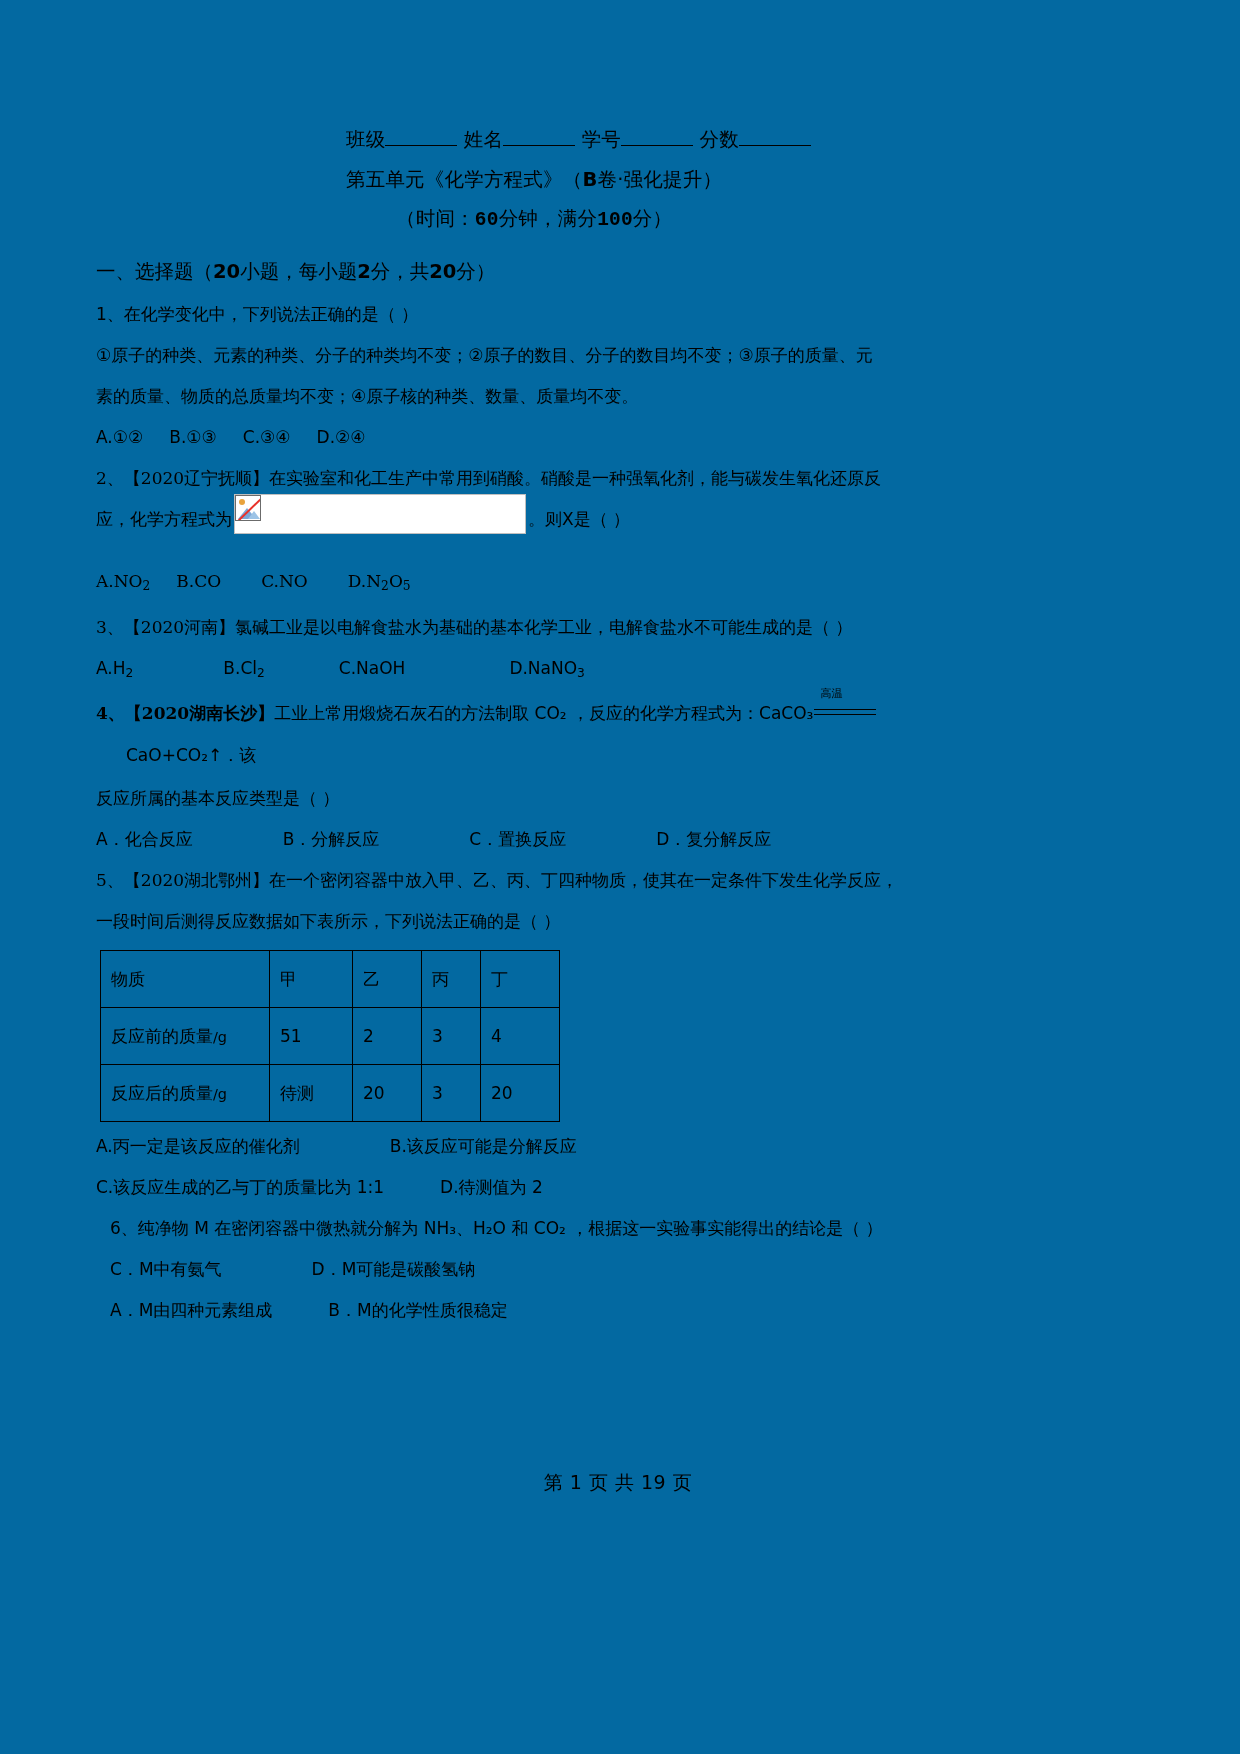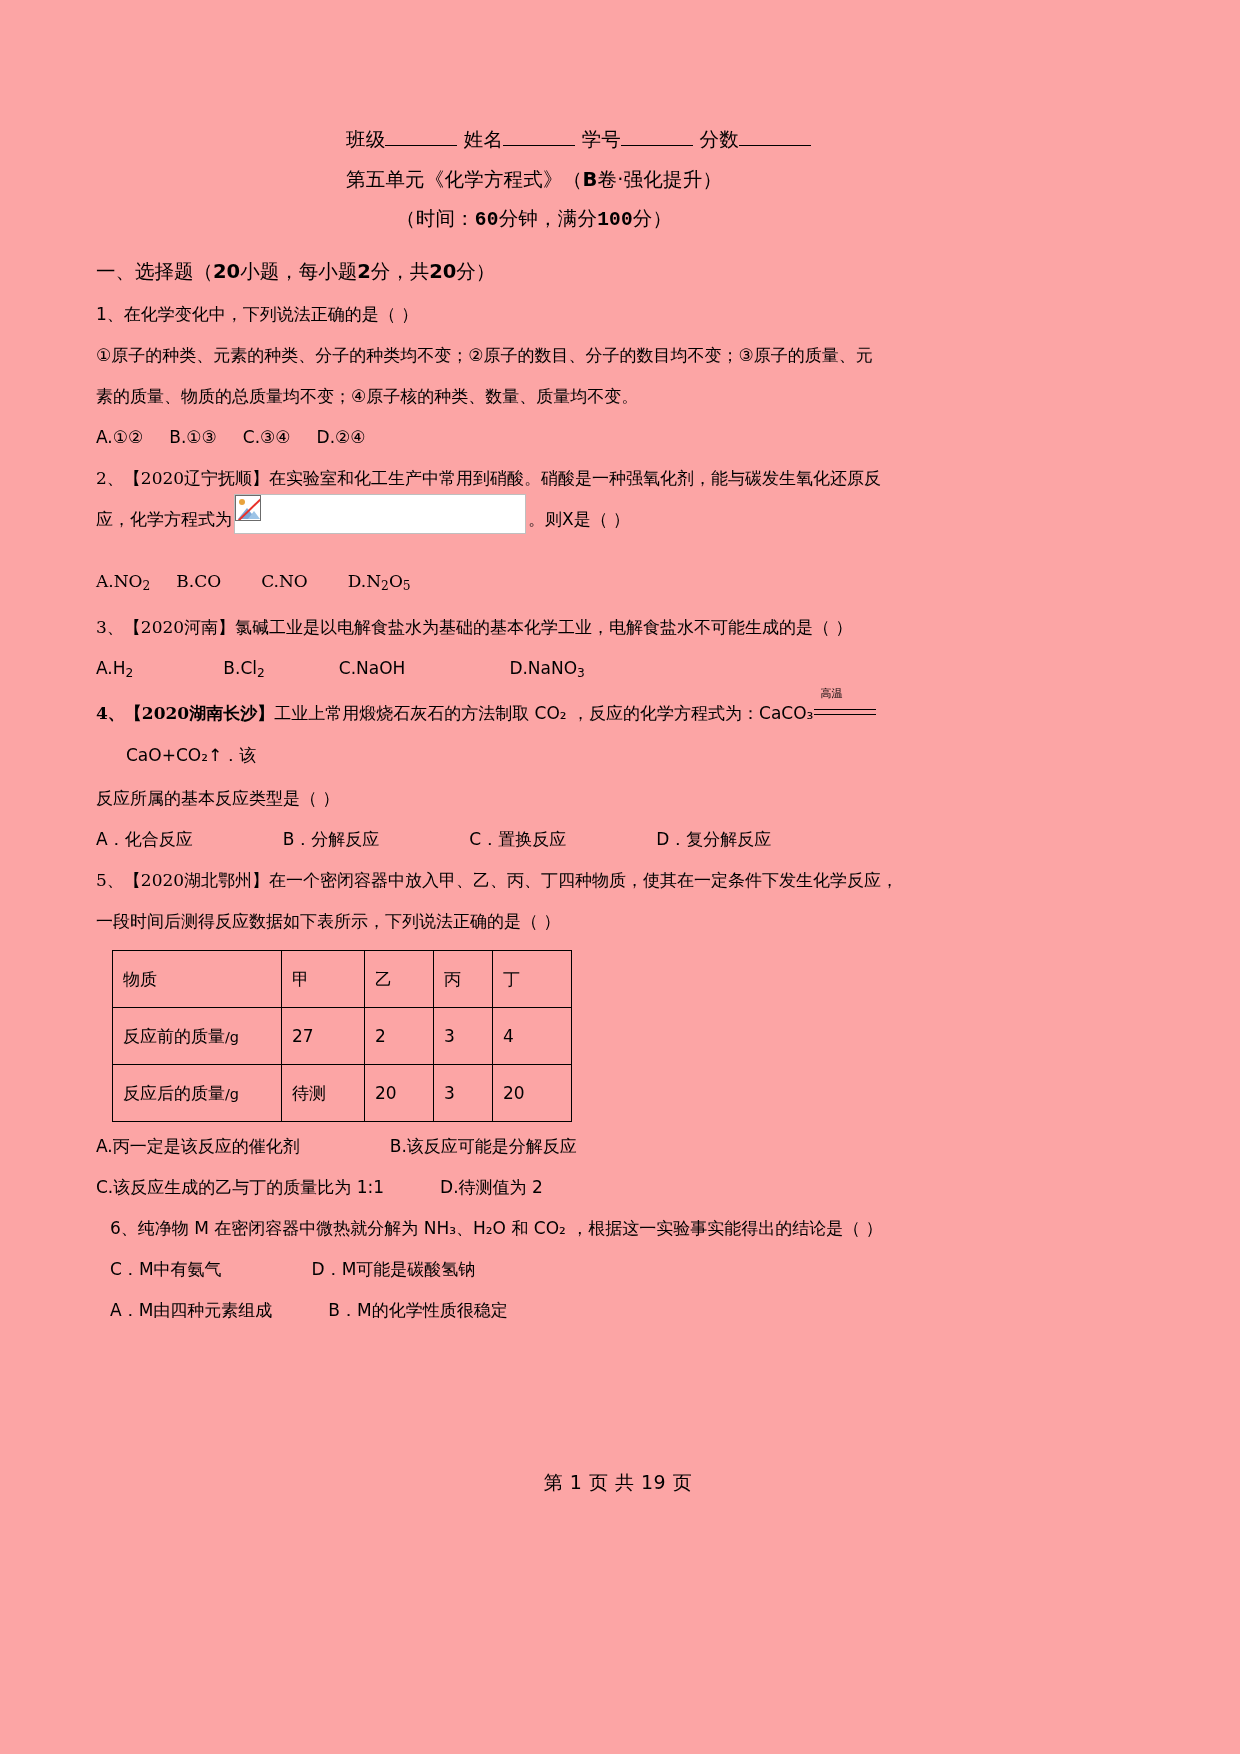--- a/index.html
+++ b/index.html
@@ -8,21 +8,21 @@
     background: #ffffff;
   }
   body {
     font-family: "DejaVu Sans", "Liberation Sans", sans-serif;
     color: #000000;
   }
   .page {
     position: relative;
     width: 1240px;
     height: 1754px;
-    background: #fca5a5;
+    background: #0369a1;
     box-sizing: border-box;
     padding: 0;
     overflow: hidden;
   }
   .content {
     position: absolute;
     left: 96px;
     top: 120px;
     width: 960px;
   }
@@ -147,21 +147,21 @@
   .rxn .bar1, .rxn .bar2 {
     position: absolute;
     left: 0; width: 62px; height: 1.4px; background: #000;
   }
   .rxn .bar1 { top: 2px; }
   .rxn .bar2 { top: 7px; }
 
   
   table.data {
     border-collapse: collapse;
-    margin: 8px 0 4px 16px;
+    margin: 8px 0 4px 4px;
     table-layout: fixed;
   }
   table.data td {
     border: 1.3px solid #000;
     font-size: 17px;
     padding: 14px 10px;
     height: 28px;
     vertical-align: middle;
   }
   td.c0 { width: 148px; }
@@ -256,21 +256,21 @@
       <tbody>
           <tr>
         <td class="c0">物质</td>
         <td class="c1">甲</td>
         <td class="c2">乙</td>
         <td class="c3">丙</td>
         <td class="c4">丁</td>
       </tr>
       <tr>
         <td class="c0"><span>反应前的质量</span><span class="unit">/g</span></td>
-        <td class="c1">27</td>
+        <td class="c1">51</td>
         <td class="c2">2</td>
         <td class="c3">3</td>
         <td class="c4">4</td>
       </tr>
       <tr>
         <td class="c0"><span>反应后的质量</span><span class="unit">/g</span></td>
         <td class="c1">待测</td>
         <td class="c2">20</td>
         <td class="c3">3</td>
         <td class="c4">20</td>

